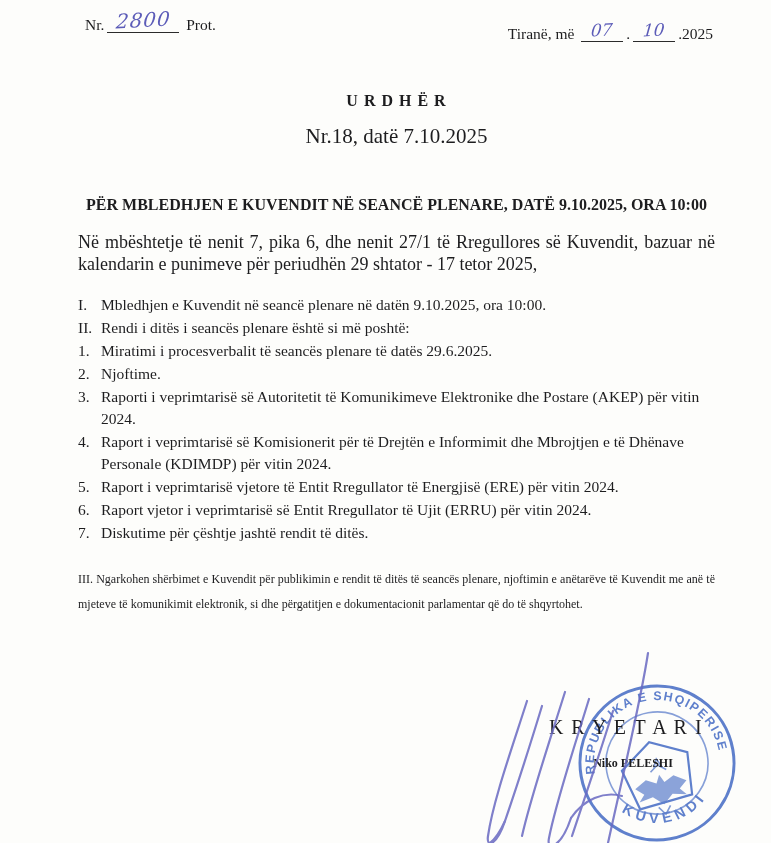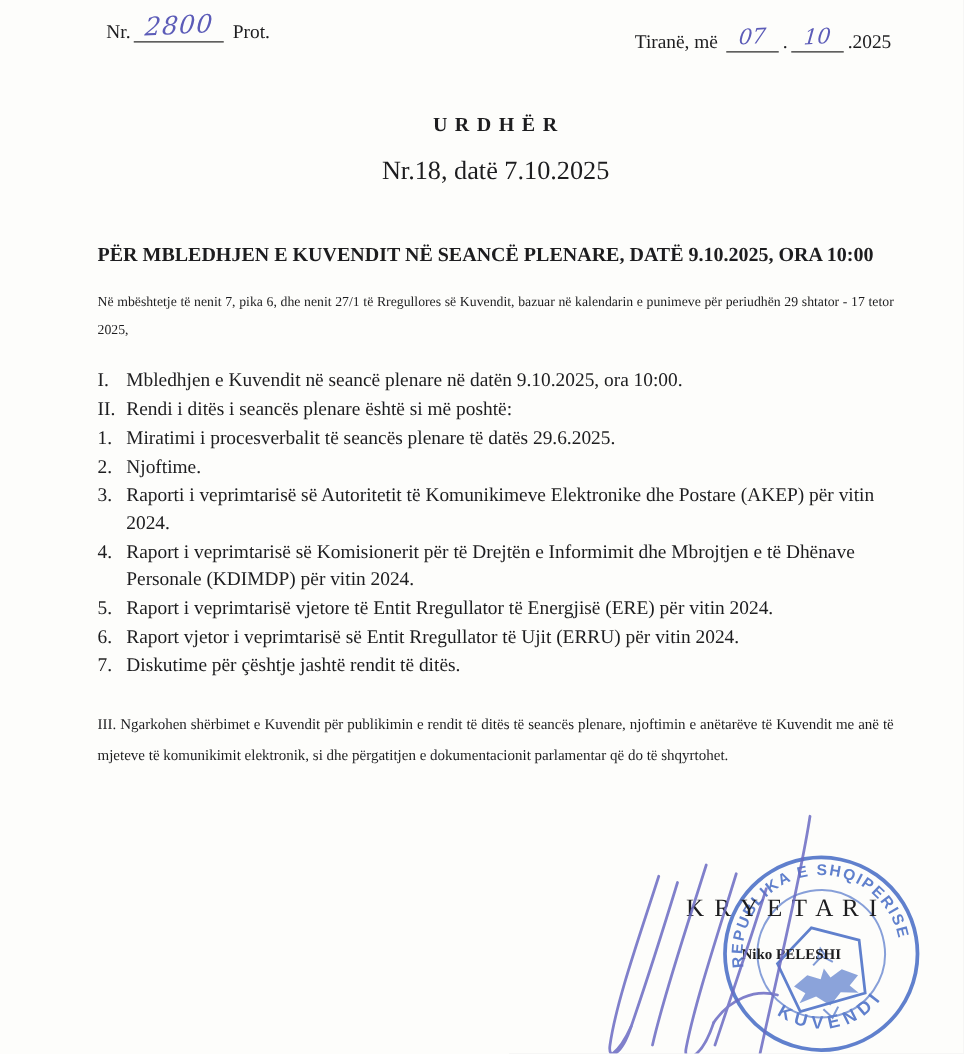--- a/index.html
+++ b/index.html
@@ -22,22 +22,22 @@
     font-family:"DejaVu Serif", serif;font-style:italic;color:#5c5cb8;
     display:inline-block;transform:rotate(-3deg) skewX(-8deg);
   }
   .hw-nr{font-size:20px;letter-spacing:1px;}
   .hw-dm{font-size:17px;}
   .b-nr{width:72px;margin:0 3px;}
   .b-dm{width:42px;margin:0 3px;}
   
   .h-order{margin-top:49px;text-align:center;font-weight:bold;font-size:16px;letter-spacing:1px;}
   .h-sub{margin-top:14px;text-align:center;font-size:21px;}
-  .h-title{margin-top:47px;font-weight:bold;font-size:16px;}
-  .p-intro{margin-top:17px;font-size:11px;line-height:22px;text-align:justify;}
+  .h-title{margin-top:47px;text-align:center;font-weight:bold;font-size:16px;}
+  .p-intro{margin-top:17px;font-size:18px;line-height:22px;text-align:justify;}
   .h-cmd{margin-top:15px;text-align:center;font-size:16px;letter-spacing:1px;}
   
   .list{margin-top:19px;font-size:15.5px;}
   .list-num{margin-top:1px;}
   .li{display:flex;line-height:22px;margin-bottom:1px;}
   .li .mk{flex:0 0 23px;}
   .li .tx{flex:1;}
   
   .p-close{margin-top:23px;font-size:12px;line-height:25px;text-align:justify;}
   .p-close-last{margin-top:10px;text-align:left;}

